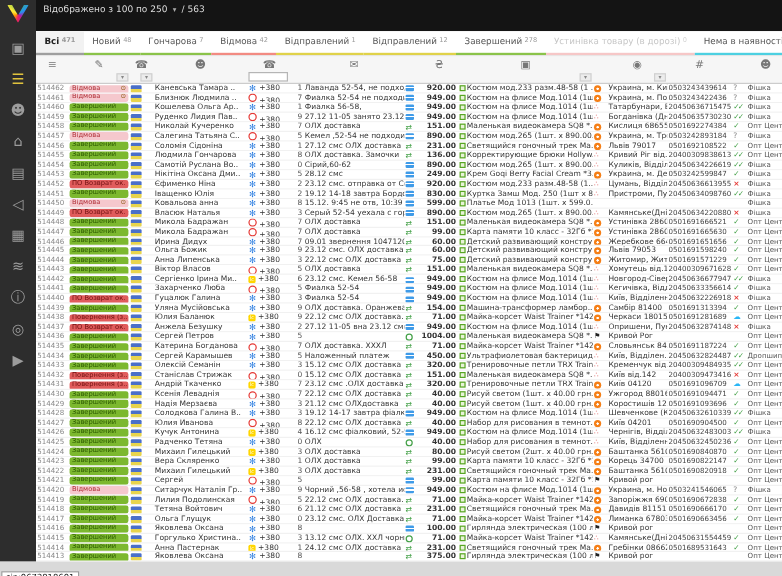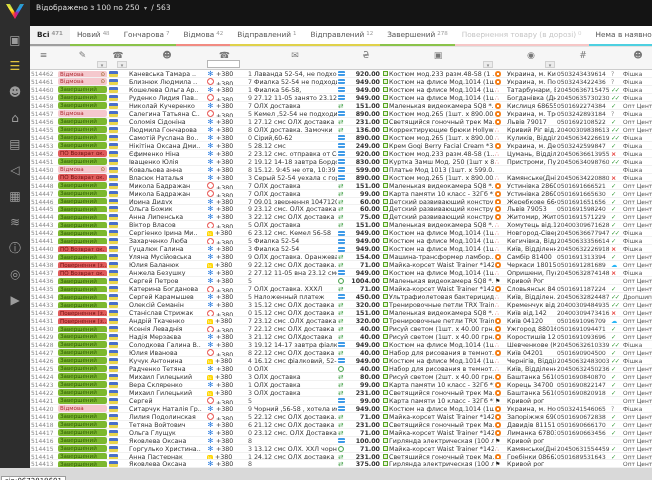--- a/index.html
+++ b/index.html
@@ -102,21 +102,21 @@
   </div>
 
   <div class="tabs" id="tabs">
       <div class="tab active" style="border-bottom-color: rgb(158, 158, 158);"><span>Всі</span><span class="cnt">471</span></div>
       <div class="tab" style="border-bottom-color: rgb(139, 195, 74);"><span>Новий</span><span class="cnt">48</span></div>
       <div class="tab" style="border-bottom-color: rgb(139, 195, 74);"><span>Гончарова</span><span class="cnt">7</span></div>
       <div class="tab" style="border-bottom-color: rgb(242, 139, 130);"><span>Відмова</span><span class="cnt">42</span></div>
       <div class="tab" style="border-bottom-color: rgb(224, 210, 74);"><span>Відправлений</span><span class="cnt">1</span></div>
       <div class="tab" style="border-bottom-color: rgb(224, 210, 74);"><span>Відправлений</span><span class="cnt">12</span></div>
       <div class="tab" style="border-bottom-color: rgb(139, 195, 74);"><span>Завершений</span><span class="cnt">278</span></div>
-      <div class="tab dim" style="border-bottom-color: rgb(246, 199, 199);"><span>Повернення товару (в дорозі)</span><span class="cnt">0</span></div>
+      <div class="tab dim" style="border-bottom-color: rgb(246, 199, 199);"><span>Устинівка товару (в дорозі)</span><span class="cnt">0</span></div>
       <div class="tab" style="border-bottom-color: rgb(77, 208, 225);"><span>Нема в наявності</span></div>
     </div>
   <div class="thead" id="thead">
       <div class="th" style="width: 27px;"><span>≡</span></div>
       <div class="th" style="width: 51px;"><span>✎</span><div class="dd">▾</div></div>
       <div class="th" style="width: 20px;"><span>☎</span><div class="dd">▾</div></div>
       <div class="th" style="width: 78px;"><span>☻</span></div>
       <div class="th" style="width: 37px;"><span>☎</span><input placeholder="" style=""></div>
       <div class="th" style="width: 10px;"></div>
       <div class="th" style="width: 84px;"><span>✉</span></div>

